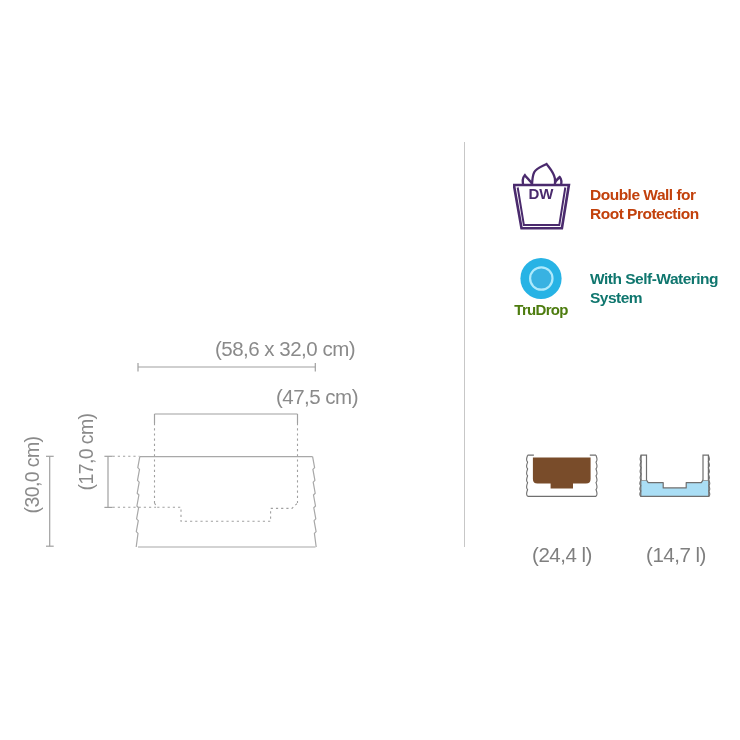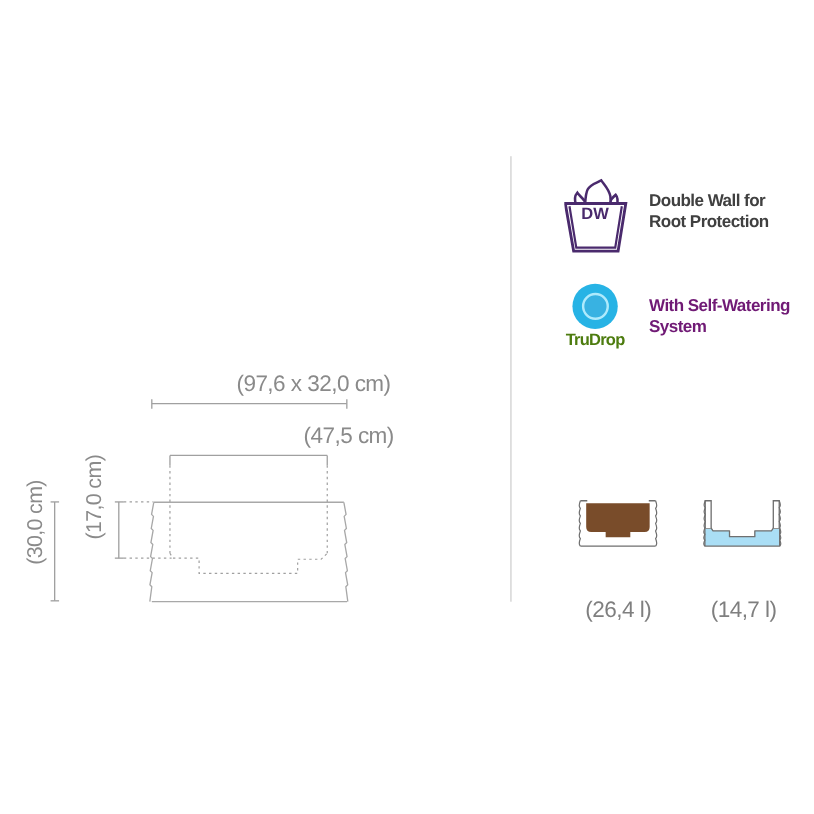--- a/index.html
+++ b/index.html
@@ -53,21 +53,21 @@
   </g>
 
   <g stroke="#a8a8a8" stroke-width="1.2">
     <path d="M139.8,456.6 H312.6"></path>
     <path d="M138,547 H315.5"></path>
     <path d="M139.8,456.6 L137.8,467.6 L139.5,469.4 L137.5,480.4 L139.2,482.2 L137.2,493.2 L138.9,495 L136.9,506 L138.6,507.8 L136.6,518.8 L138.3,520.6 L136.3,531.6 L138,533.4 L136.2,547"></path>
     <path d="M312.6,456.6 L314.6,467.6 L312.9,469.4 L314.9,480.4 L313.2,482.2 L315.2,493.2 L313.5,495 L315.5,506 L313.8,507.8 L315.8,518.8 L314.1,520.6 L316.1,531.6 L314.4,533.4 L316.2,547"></path>
   </g>
 </svg>
 
-<div class="abs dim" style="left:180px;top:337px;width:210px;text-align:center;">(97,6 x 32,0 cm)</div>
+<div class="abs dim" style="left:180px;top:337px;width:210px;text-align:center;">(58,6 x 32,0 cm)</div>
 
 <div class="abs dim" style="left:148px;top:385px;width:210px;text-align:right;">(47,5 cm)</div>
 
 <div class="abs dim" style="left:31.5px;top:475px;font-size:19.5px;letter-spacing:-0.6px;transform:translate(-50%,-50%) rotate(-90deg);">(30,0 cm)</div>
 
 <div class="abs dim" style="left:85.5px;top:452px;font-size:19.5px;letter-spacing:-0.6px;transform:translate(-50%,-50%) rotate(-90deg);">(17,0 cm)</div>
 
 <svg class="abs" style="left:512.5px;top:162px;" width="58" height="69" viewBox="0 0 58 69" fill="none">
 
   <path d="M10.6,24 C9.3,19.9 9.4,15.9 11.8,13.2 C13.4,15.9 18.2,18.8 20.3,24 Z" fill="#fff" stroke="#4a2a6d" stroke-width="2.3" stroke-linejoin="miter" stroke-miterlimit="8"></path>
@@ -76,32 +76,32 @@
 
   <path d="M18.9,24 C19.2,18.7 19.4,13.9 21.2,10.3 C23.6,5.6 29.3,4.4 33.6,2.0 C35.8,5.4 40.6,9.8 41.9,16.5 C42.3,19.5 42.1,21.7 41.7,24 Z" fill="#fff" stroke="#4a2a6d" stroke-width="2.3" stroke-linejoin="miter" stroke-miterlimit="8"></path>
 
   <path d="M0.9,23 H55.9 L48.9,66.3 H8.5 Z" fill="#fff" stroke="#4a2a6d" stroke-width="2.6" stroke-linejoin="miter"></path>
 
   <path d="M4.7,25.5 L10.9,63.1 H46.3 L52.3,25.5" stroke="#4a2a6d" stroke-width="2"></path>
 
   <text x="28" y="37.3" text-anchor="middle" font-family="Liberation Sans,sans-serif" font-weight="bold" font-size="15" fill="#4a2a6d">DW</text>
 </svg>
 
-<div class="abs" style="left:590px;top:173px;font-size:15.5px;letter-spacing:-0.5px;line-height:19px;color:#404040;font-weight:bold;">Double Wall for<br>Root Protection</div>
+<div class="abs" style="left:590px;top:185px;font-size:15.5px;letter-spacing:-0.5px;line-height:19px;color:#c2410c;font-weight:bold;">Double Wall for<br>Root Protection</div>
 
 <svg class="abs" style="left:518px;top:256px;" width="46" height="46" viewBox="0 0 46 46" fill="none">
 
   <circle cx="23" cy="22.5" r="20.6" fill="#27b3e5"></circle>
 
   <circle cx="23.3" cy="22.5" r="11.2" stroke="#aeeafc" stroke-width="2.2" fill="#38b2e2"></circle>
 </svg>
 
 <div class="abs" style="left:487px;top:300.5px;width:108px;text-align:center;font-size:15px;line-height:18px;letter-spacing:-0.7px;font-weight:bold;color:#4d7c0f;">TruDrop</div>
 
-<div class="abs" style="left:590px;top:269px;font-size:15.5px;letter-spacing:-0.5px;line-height:19px;color:#701a75;font-weight:bold;">With Self-Watering<br>System</div>
+<div class="abs" style="left:590px;top:269px;font-size:15.5px;letter-spacing:-0.5px;line-height:19px;color:#0f766e;font-weight:bold;">With Self-Watering<br>System</div>
 
 <svg class="abs" style="left:524px;top:452px;" width="76" height="48" viewBox="0 0 76 48" fill="none">
 
   <path d="M3.6,3.2 L9.9,3.2 M72,3.2 L65.8,3.2 M3.6,44.4 L72,44.4" stroke="#6f6f6f" stroke-width="1.2"></path>
   <path d="M3.6,3.2 q-1.0,2.75 -1.0,4.26 q0,1.37 1.0,2.61 q-1.0,2.75 -1.0,4.26 q0,1.37 1.0,2.61 q-1.0,2.75 -1.0,4.26 q0,1.37 1.0,2.61 q-1.0,2.75 -1.0,4.26 q0,1.37 1.0,2.61 q-1.0,2.75 -1.0,4.26 q0,1.37 1.0,2.61 q-1.0,2.75 -1.0,4.26 q0,1.37 1.0,2.61" stroke="#6f6f6f" stroke-width="1.1" fill="none"></path>
   <path d="M72,3.2 q1.0,2.75 1.0,4.26 q0,1.37 -1.0,2.61 q1.0,2.75 1.0,4.26 q0,1.37 -1.0,2.61 q1.0,2.75 1.0,4.26 q0,1.37 -1.0,2.61 q1.0,2.75 1.0,4.26 q0,1.37 -1.0,2.61 q1.0,2.75 1.0,4.26 q0,1.37 -1.0,2.61 q1.0,2.75 1.0,4.26 q0,1.37 -1.0,2.61" stroke="#6f6f6f" stroke-width="1.1" fill="none"></path>
 
   <path d="M8.9,5.6 H66.6 V27 Q66.6,31.6 62,31.6 H49 V36.4 H26.6 V31.6 H13.5 Q8.9,31.6 8.9,27 Z" fill="#794c2a"></path>
 </svg>
 
@@ -111,15 +111,15 @@
   <path d="M3.8,28.2 q-1.0,2.16 -1.0,3.35 q0,1.08 1.0,2.05 q-1.0,2.16 -1.0,3.35 q0,1.08 1.0,2.05 q-1.0,2.16 -1.0,3.35 q0,1.08 1.0,2.05" stroke="#6f6f6f" stroke-width="1.1" fill="none"></path>
   <path d="M71.8,28.2 q1.0,2.16 1.0,3.35 q0,1.08 -1.0,2.05 q1.0,2.16 1.0,3.35 q0,1.08 -1.0,2.05 q1.0,2.16 1.0,3.35 q0,1.08 -1.0,2.05" stroke="#6f6f6f" stroke-width="1.1" fill="none"></path>
 
   <path d="M4.1,28.2 V3.2 H9.5 V28.2" stroke="#6f6f6f" stroke-width="1.2" fill="#fff"></path>
   <path d="M4.1,3.2 q-1.0,2.5 -1.0,3.88 q0,1.25 1.0,2.38 q-1.0,2.5 -1.0,3.88 q0,1.25 1.0,2.38 q-1.0,2.5 -1.0,3.88 q0,1.25 1.0,2.38 q-1.0,2.5 -1.0,3.88 q0,1.25 1.0,2.38" stroke="#6f6f6f" stroke-width="1.1" fill="none"></path>
 
   <path d="M66,28.2 V3.2 H71.4 V28.2" stroke="#6f6f6f" stroke-width="1.2" fill="#fff"></path>
   <path d="M71.4,3.2 q1.0,2.5 1.0,3.88 q0,1.25 -1.0,2.38 q1.0,2.5 1.0,3.88 q0,1.25 -1.0,2.38 q1.0,2.5 1.0,3.88 q0,1.25 -1.0,2.38 q1.0,2.5 1.0,3.88 q0,1.25 -1.0,2.38" stroke="#6f6f6f" stroke-width="1.1" fill="none"></path>
 </svg>
 
-<div class="abs dim" style="left:492px;top:542.5px;width:140px;text-align:center;color:#7f7f7f;">(26,4 l)</div>
+<div class="abs dim" style="left:492px;top:542.5px;width:140px;text-align:center;color:#7f7f7f;">(24,4 l)</div>
 
 <div class="abs dim" style="left:606px;top:542.5px;width:140px;text-align:center;color:#7f7f7f;">(14,7 l)</div>
 
 </body></html>

